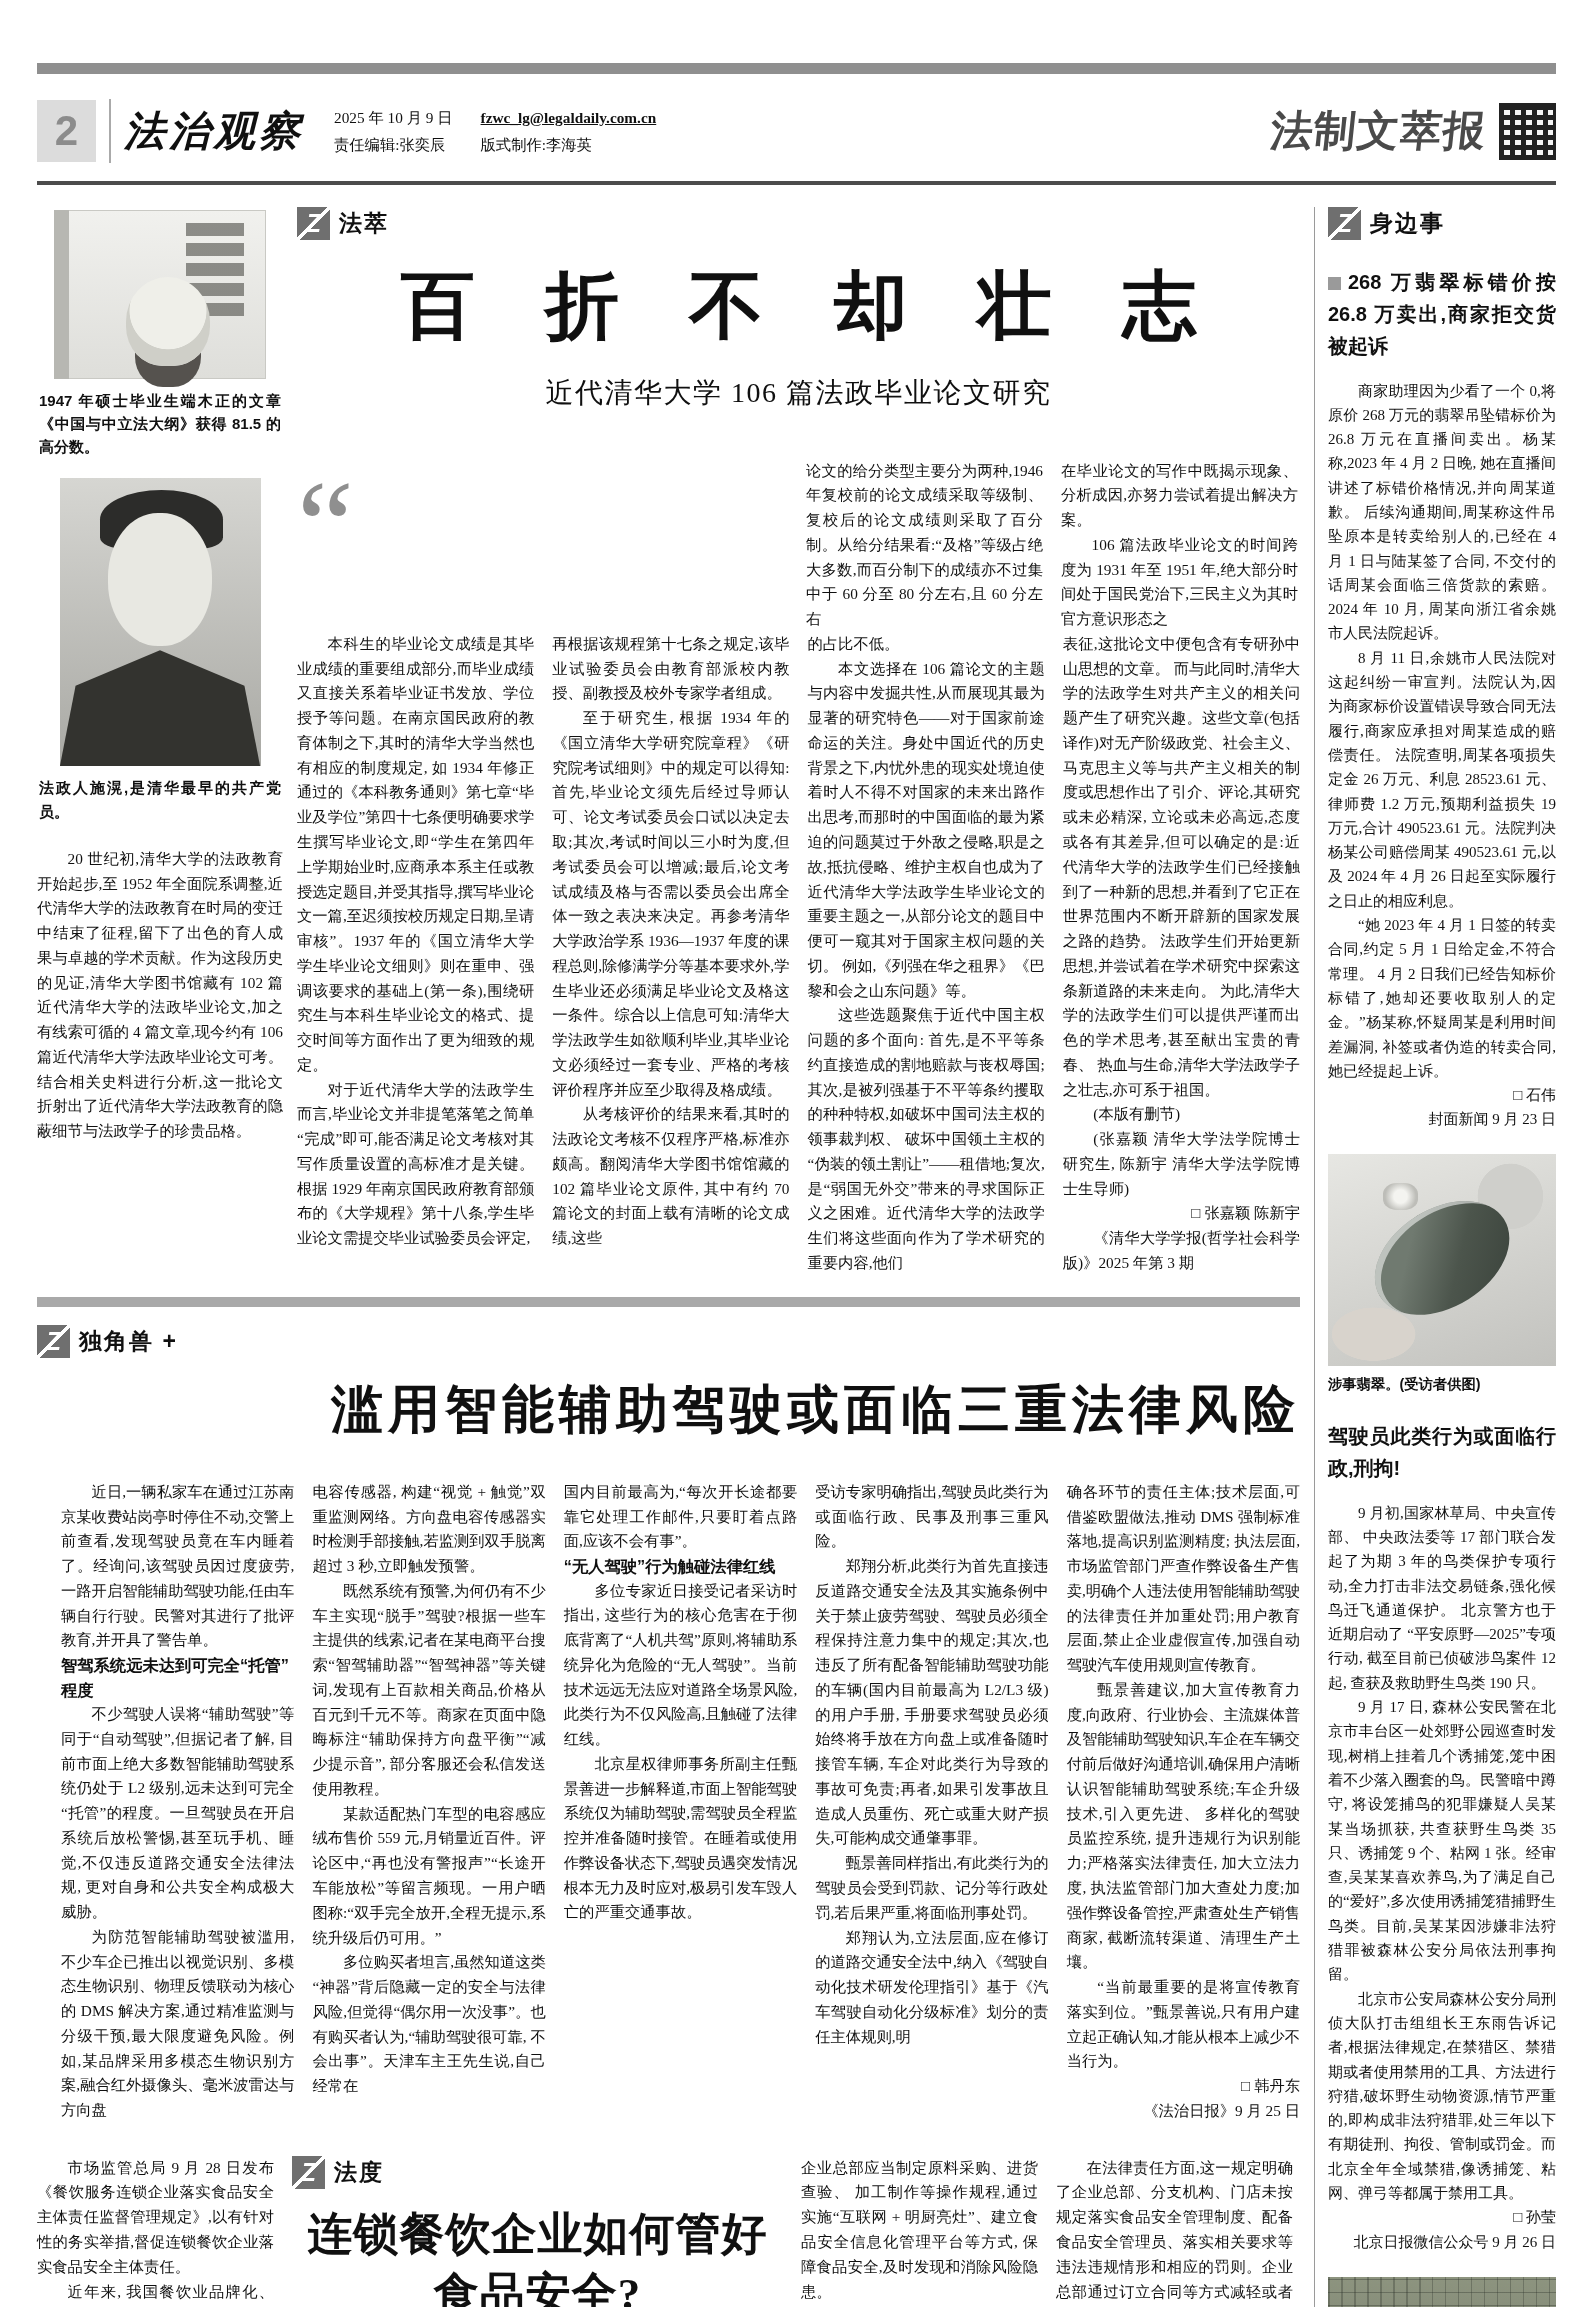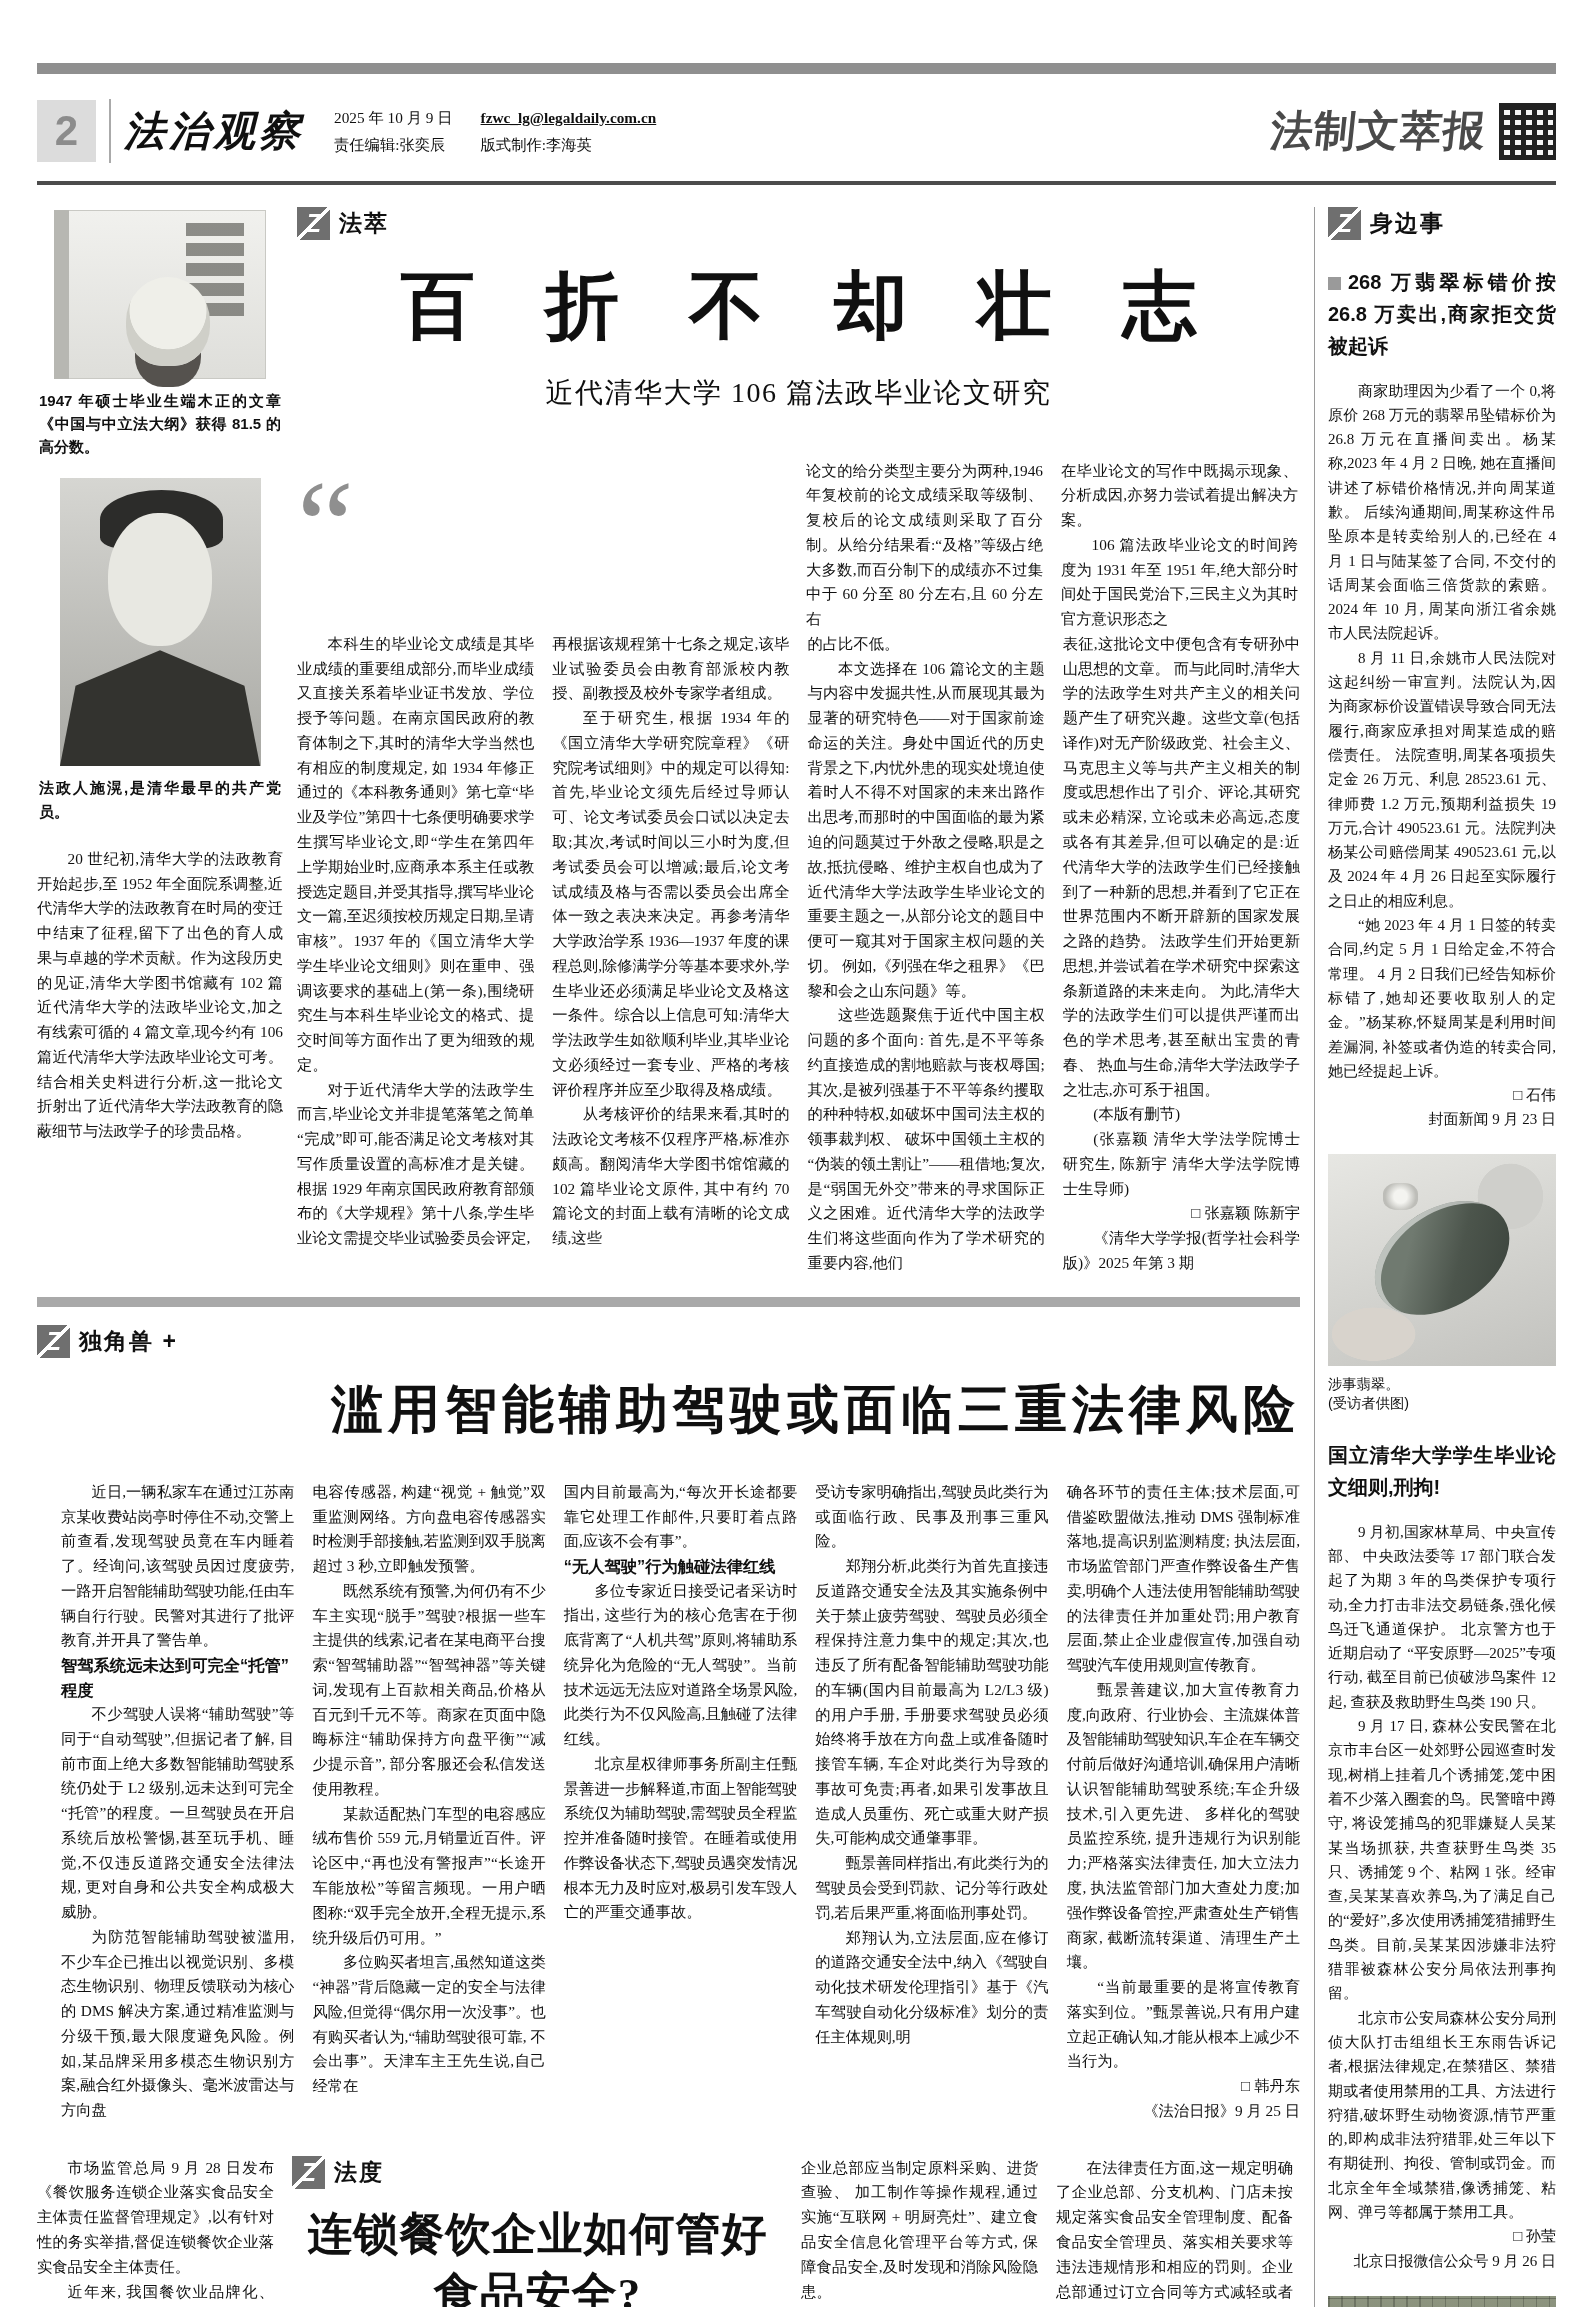--- a/index.html
+++ b/index.html
@@ -91,21 +91,21 @@
   .img-jade{position:relative;width:100%;height:212px;margin-top:22px;background:
       radial-gradient(69px 44px at 20% 85%,#d8d3cc 0 60%,transparent 61%),
       radial-gradient(59px 59px at 80% 20%,#cfcfcb 0 55%,transparent 56%),
       linear-gradient(160deg,#e7e7e3,#c2c2be);overflow:hidden;}
   .jade-stone{position:absolute;left:18%;top:26%;width:64%;height:46%;background:
       linear-gradient(135deg,#707a70 0 30%,#4c554c 60%,#39413a);border-radius:50%;transform:rotate(-32deg);
       box-shadow:4px 5px 0 0 rgba(255,255,255,.55) inset;}
   .jade-clasp{position:absolute;left:24%;top:14%;width:35px;height:27px;background:
       radial-gradient(circle,#f4f4f0 0 30%,#bdbdb8 70%);border-radius:40%;}
   .caption-row{display:flex;justify-content:flex-start;font-family:"Liberation Sans","DejaVu Sans",sans-serif;
-               font-weight:400;font-size:14.3px;margin-top:9px;flex-direction:column;}
+               font-weight:700;font-size:14.3px;margin-top:9px;}
   .img-bird{position:relative;width:100%;height:276px;margin-top:23px;background:
       repeating-linear-gradient(0deg,rgba(40,45,38,.35) 0 1.5px,transparent 1.5px 13px),
       repeating-linear-gradient(90deg,rgba(40,45,38,.3) 0 1.5px,transparent 1.5px 13px),
       radial-gradient(89px 69px at 30% 30%,#9aa191 0 50%,transparent 51%),
       radial-gradient(99px 79px at 75% 65%,#7d8574 0 50%,transparent 51%),
       linear-gradient(180deg,#8d947f,#5f665a);}
 </style>
 </head>
 <body>
 
@@ -287,21 +287,21 @@
 
       <div class="img-jade">
         <div class="jade-stone"></div>
         <div class="jade-clasp"></div>
       </div>
       <div class="caption-row">
         <span>涉事翡翠。</span>
         <span>(受访者供图)</span>
       </div>
 
-      <div class="sb-title">国立清华大学学生毕业论文细则,刑拘!</div>
+      <div class="sb-title">驾驶员此类行为或面临行政,刑拘!</div>
       <div class="bodytext">
         <p>9 月初,国家林草局、中央宣传部、 中央政法委等 17 部门联合发起了为期 3 年的鸟类保护专项行动,全力打击非法交易链条,强化候鸟迁飞通道保护。 北京警方也于近期启动了 “平安原野—2025”专项行动, 截至目前已侦破涉鸟案件 12 起, 查获及救助野生鸟类 190 只。</p>
         <p>9 月 17 日, 森林公安民警在北京市丰台区一处郊野公园巡查时发现,树梢上挂着几个诱捕笼,笼中困着不少落入圈套的鸟。民警暗中蹲守, 将设笼捕鸟的犯罪嫌疑人吴某某当场抓获, 共查获野生鸟类 35 只、诱捕笼 9 个、粘网 1 张。经审查,吴某某喜欢养鸟,为了满足自己的“爱好”,多次使用诱捕笼猎捕野生鸟类。目前,吴某某因涉嫌非法狩猎罪被森林公安分局依法刑事拘留。</p>
         <p>北京市公安局森林公安分局刑侦大队打击组组长王东雨告诉记者,根据法律规定,在禁猎区、禁猎期或者使用禁用的工具、方法进行狩猎,破坏野生动物资源,情节严重的,即构成非法狩猎罪,处三年以下有期徒刑、拘役、管制或罚金。而北京全年全域禁猎,像诱捕笼、粘网、弹弓等都属于禁用工具。</p>
         <p class="right">□ 孙莹</p>
         <p class="right">北京日报微信公众号 9 月 26 日</p>
       </div>
 
       <div class="img-bird"></div>
 

